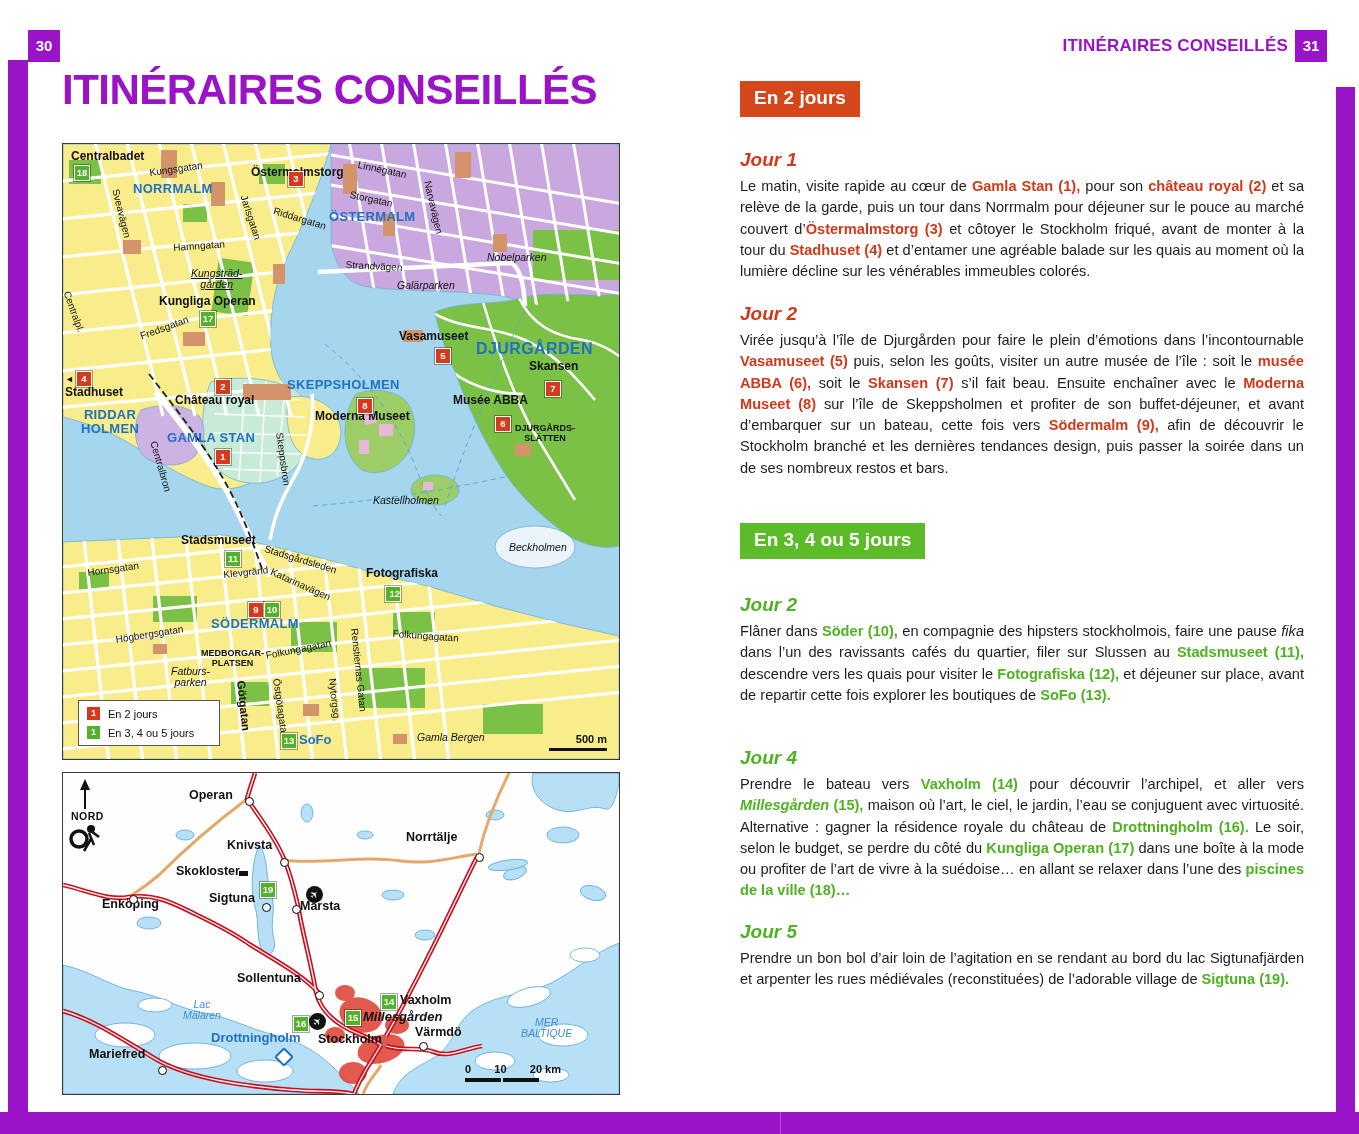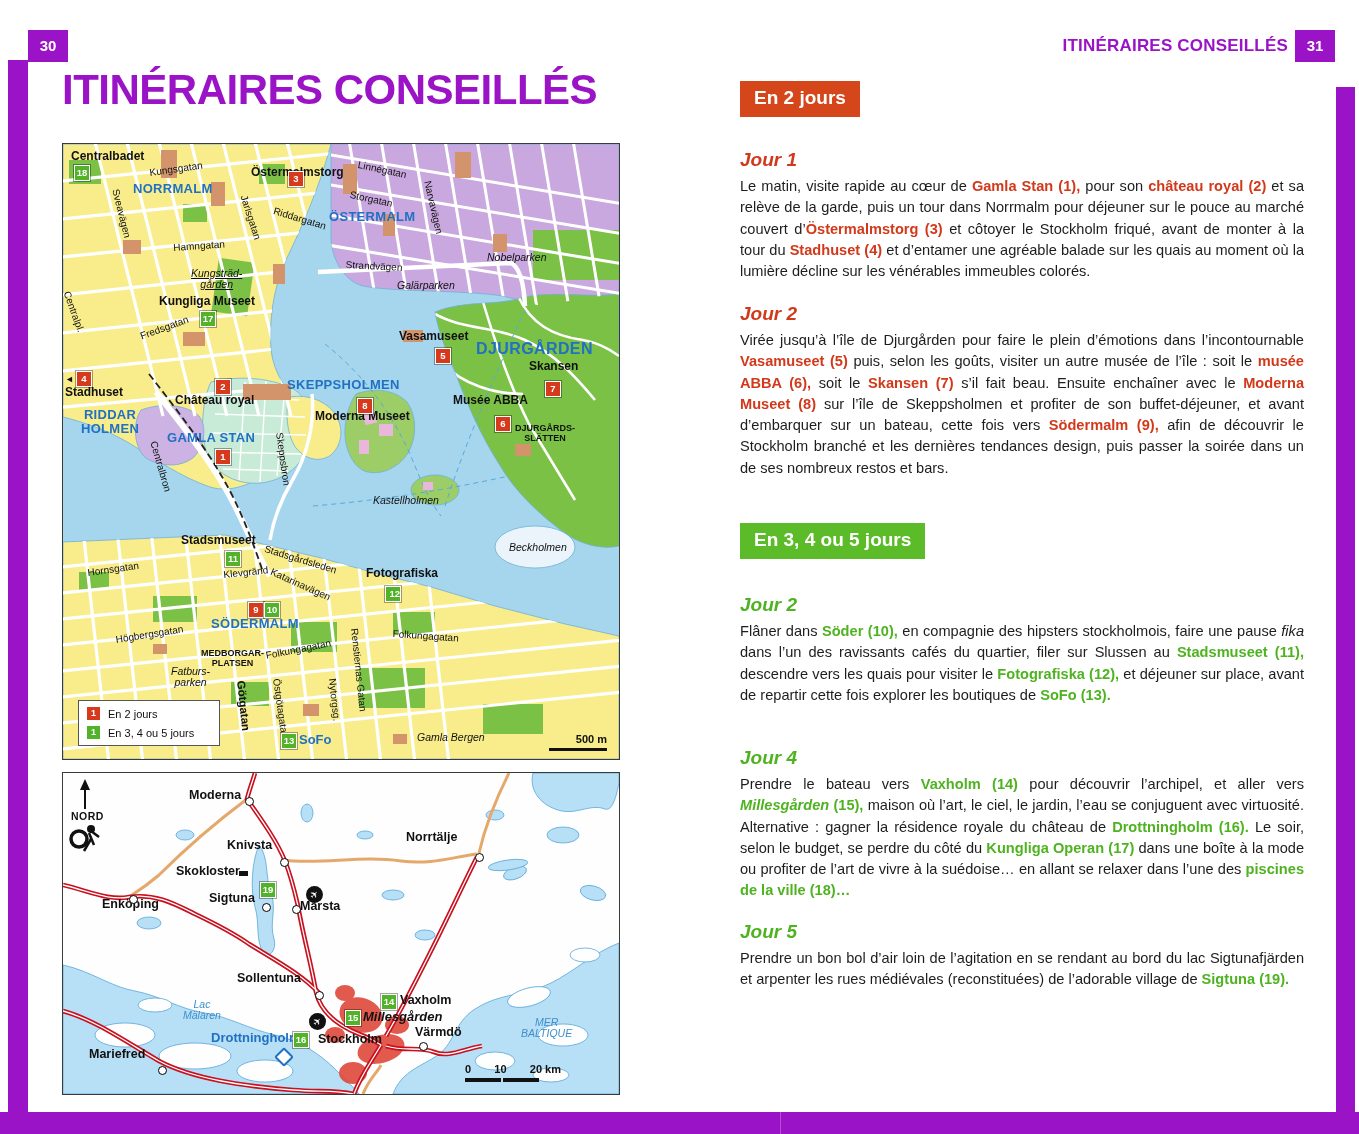--- a/index.html
+++ b/index.html
@@ -3,21 +3,21 @@
 <meta charset="utf-8">
 <style>
   html,body{margin:0;padding:0;background:#fff;}
   .sheet{position:relative;width:1359px;height:1134px;background:#fff;overflow:hidden;
          font-family:"Liberation Sans",sans-serif;}
   
   .strip-left{position:absolute;left:8px;top:60px;width:20px;bottom:0;background:#9B13C6;}
   .strip-right{position:absolute;left:1336px;top:87px;width:19px;bottom:0;background:#9B13C6;}
   .bar-bottom{position:absolute;left:0;top:1112px;width:100%;height:22px;background:#9B13C6;}
   .bar-seam{position:absolute;left:780px;top:1112px;width:1px;height:22px;background:rgba(255,255,255,.25);}
-  .pagenum{position:absolute;width:40px;height:32px;background:#9B13C6;color:#fff;
+  .pagenum{position:absolute;width:32px;height:32px;background:#9B13C6;color:#fff;
            font-weight:bold;font-size:15px;line-height:32px;text-align:center;}
   .pagenum-left{left:28px;top:30px;}
   .pagenum-right{left:1295px;top:30px;}
   .header-right{position:absolute;right:71px;top:36px;width:500px;text-align:right;}
   .header-title{color:#9B13C6;font-weight:bold;font-size:17px;letter-spacing:0.2px;}
   h1.title{position:absolute;left:62px;top:66px;margin:0;color:#9B13C6;
            font-size:42px;font-weight:bold;letter-spacing:-0.5px;}
   
   figure.map{position:absolute;left:62px;margin:0;border:1px solid #3a3a3a;overflow:hidden;background:#fff;}
   .citymap{top:143px;width:556px;height:615px;}
@@ -202,21 +202,21 @@
         <div class="ml s" style="left: 288px; top: 46px; transform: rotate(12deg);">Storgatan</div>
         <div class="ml s" style="left: 212px; top: 62px; transform: rotate(17deg);">Riddargatan</div>
         <div class="ml d" style="left: 266px; top: 66px;">ÖSTERMALM</div>
         <div class="ml s" style="left: 185px; top: 50px; transform: rotate(72deg);">Jarlsgatan</div>
         <div class="ml s" style="left: 369px; top: 36px; transform: rotate(77deg);">Narvavägen</div>
         <div class="ml it" style="left: 424px; top: 108px;">Nobelparken</div>
         <div class="ml s" style="left: 110px; top: 99px; transform: rotate(-4deg);">Hamngatan</div>
         <div class="ml s" style="left: 283px; top: 116px; transform: rotate(3deg);">Strandvägen</div>
         <div class="ml itc" style="left: 128px; top: 124px; text-decoration: underline;">Kungsträd-
 gården</div>
-        <div class="ml p" style="left: 96px; top: 151px;">Kungliga Museet</div>
+        <div class="ml p" style="left: 96px; top: 151px;">Kungliga Operan</div>
         <div class="ml it" style="left: 334px; top: 136px;">Galärparken</div>
         <div class="ml p" style="left: 336px; top: 186px;">Vasamuseet</div>
         <div class="ml dl" style="left: 405px; top: 196px;">DJURGÅRDEN</div>
         <div class="ml p" style="left: 466px; top: 216px;">Skansen</div>
         <div class="ml p" style="left: 390px; top: 250px; text-align: right;">Musée ABBA</div>
         <div class="ml s" style="left: 76px; top: 188px; transform: rotate(-20deg);">Fredsgatan</div>
         <div class="ml s" style="left: 8px; top: 146px; transform: rotate(70deg);">Centralpl.</div>
         <div class="ml p" style="left: 2px; top: 242px;">Stadhuset</div>
         <div class="ml d ctr" style="left: 18px; top: 264px;">RIDDAR
 HOLMEN</div>
@@ -347,42 +347,42 @@
       <g>
         <line x1="22" y1="14" x2="22" y2="36" stroke="#111" stroke-width="2"></line>
         <path d="M22,6 L17,17 L27,17 Z" fill="#111"></path>
         <circle cx="16" cy="66" r="8" fill="none" stroke="#111" stroke-width="3.5"></circle>
         <circle cx="28" cy="56" r="4" fill="#111"></circle>
         <path d="M26,60 L31,72 M28,66 L21,78 M28,58 L36,64" stroke="#111" stroke-width="2.5" fill="none"></path>
       </g>
     </svg>
     <div class="overlay" id="region-overlay">
         <div class="ml cn" style="left: 8px; top: 38px;">NORD</div>
-        <div class="ml pl" style="left: 126px; top: 16px;">Moderna</div>
+        <div class="ml pl" style="left: 126px; top: 16px;">Operan</div>
         <div class="ml pl" style="left: 164px; top: 66px;">Knivsta</div>
         <div class="ml pl" style="left: 343px; top: 58px;">Norrtälje</div>
         <div class="ml pl" style="left: 113px; top: 92px;">Skokloster</div>
         <div class="ml pl" style="left: 146px; top: 119px;">Sigtuna</div>
         <div class="ml pl" style="left: 237px; top: 127px;">Märsta</div>
         <div class="ml pl" style="left: 39px; top: 125px;">Enköping</div>
         <div class="ml pl" style="left: 174px; top: 199px;">Sollentuna</div>
         <div class="ml w" style="left: 120px; top: 226px;">Lac
 Mälaren</div>
         <div class="ml pl" style="left: 337px; top: 221px;">Vaxholm</div>
         <div class="ml pi" style="left: 300px; top: 237px;">Millesgården</div>
         <div class="ml pl" style="left: 352px; top: 253px;">Värmdö</div>
         <div class="ml bp" style="left: 148px; top: 258px;">Drottningholm</div>
         <div class="ml pl" style="left: 255px; top: 260px;">Stockholm</div>
         <div class="ml pl" style="left: 26px; top: 275px;">Mariefred</div>
         <div class="ml w" style="left: 458px; top: 244px;">MER
 BALTIQUE</div>
         <div class="mk g" style="left: 198px; top: 110px;">19</div>
         <div class="mk g" style="left: 319px; top: 222px;">14</div>
         <div class="mk g" style="left: 283px; top: 238px;">15</div>
-        <div class="mk g" style="left: 231px; top: 260px; text-align: center;">16</div>
+        <div class="mk g" style="left: 231px; top: 244px; text-align: center;">16</div>
         <div class="dot" style="left: 182px; top: 24px;"></div>
         <div class="dot" style="left: 217px; top: 85px;"></div>
         <div class="dot" style="left: 412px; top: 80px;"></div>
         <div class="dot" style="left: 199px; top: 130px;"></div>
         <div class="dot" style="left: 229px; top: 132px;"></div>
         <div class="dot" style="left: 66px; top: 122px;"></div>
         <div class="dot" style="left: 252px; top: 218px;"></div>
         <div class="dot" style="left: 356px; top: 269px;"></div>
         <div class="dot" style="left: 95px; top: 293px;"></div>
         <div class="airport" style="left: 243px; top: 113px;"><span>✈</span></div>

